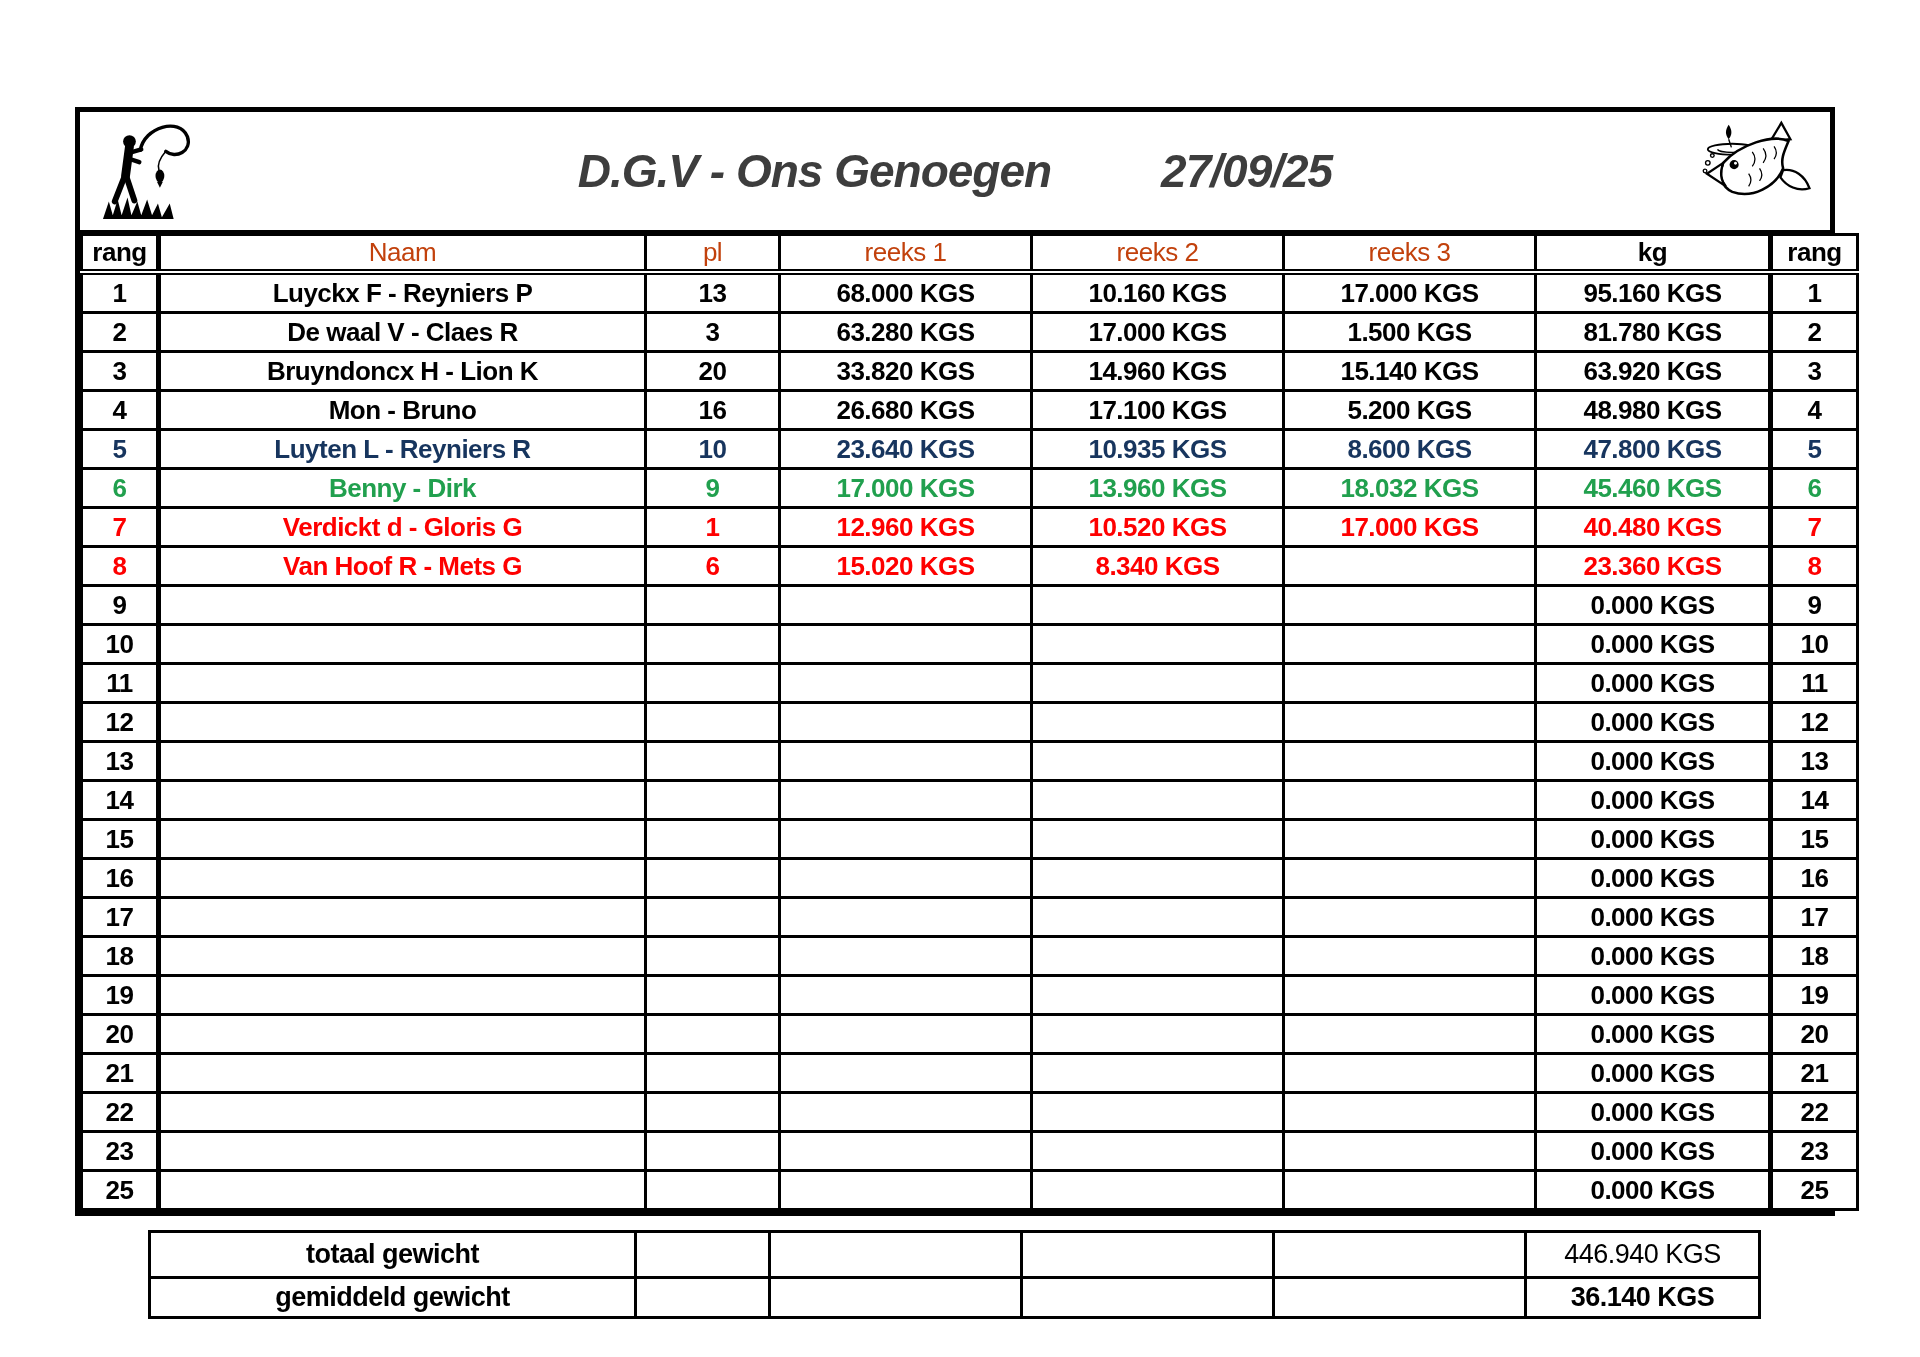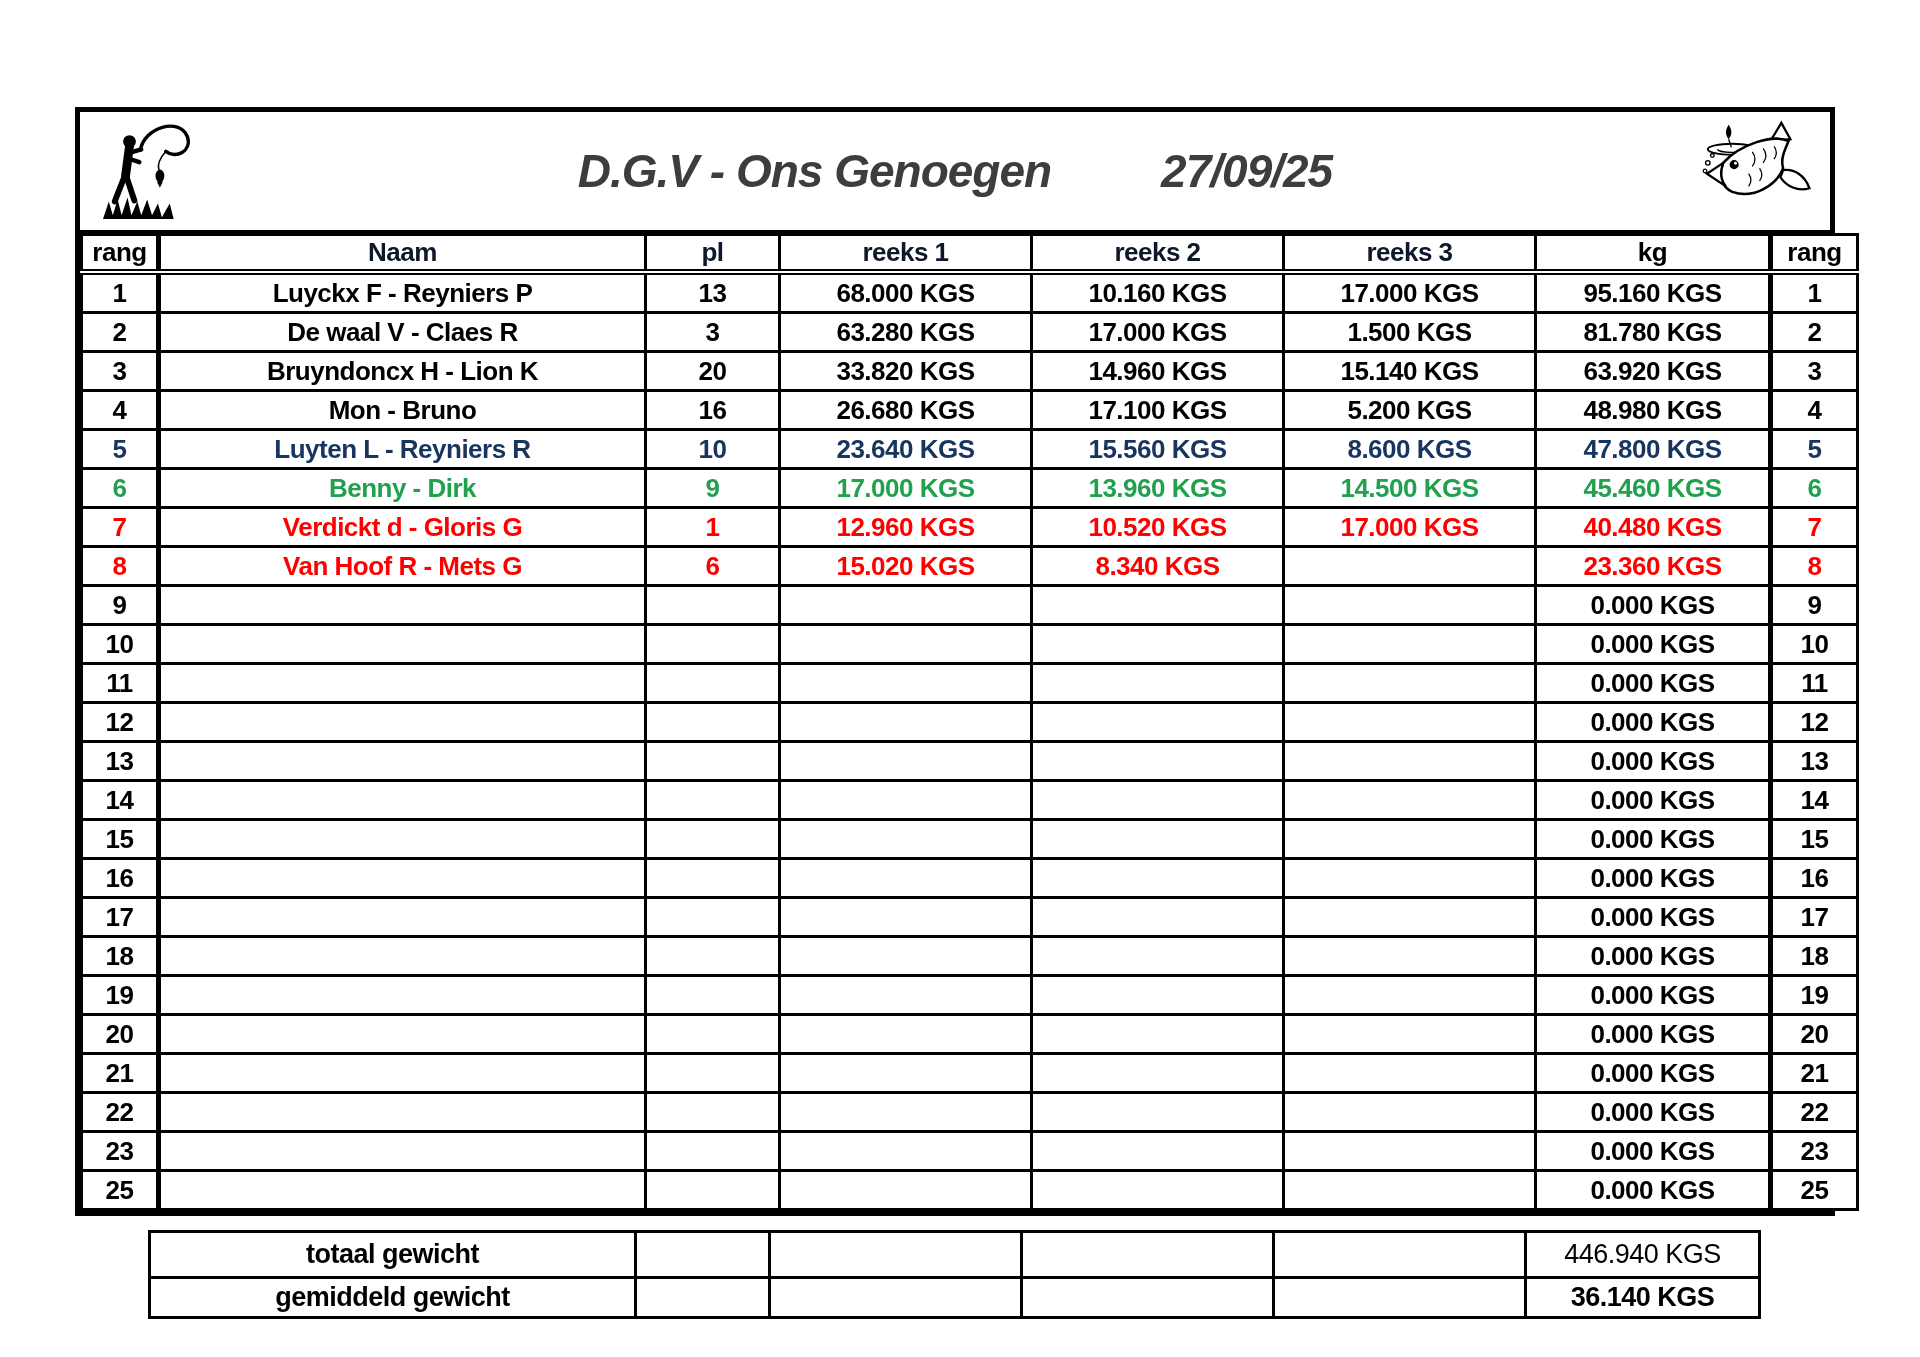--- a/index.html
+++ b/index.html
@@ -28,21 +28,21 @@
     letter-spacing:-1px;white-space:nowrap;
   }
 
   
   table.results{border-collapse:collapse;table-layout:fixed;width:100%;background:#fff;}
   table.results th, table.results td{
     border:3px solid #000;padding:0;text-align:center;vertical-align:middle;
     overflow:hidden;white-space:nowrap;letter-spacing:-0.5px;
   }
   table.results thead th{
-    height:33px;font-weight:bold;font-size:26px;color:#0f172a;
+    height:33px;font-weight:normal;font-size:26px;color:#c2410c;
     border-bottom:6px double #000;
   }
   table.results thead th.hdr-bold{font-weight:bold;color:#000;}
   table.results tbody td{height:36px;font-weight:bold;font-size:26px;}
   .col-rang-l{width:73px;border-right-width:5px !important;}
   .col-naam{width:483px;}
   .col-pl{width:131px;}
   .col-r1,.col-r2,.col-r3{width:249px;}
   .col-kg{width:231px;}
   .col-rang-r{width:83px;border-left-width:5px !important;}
@@ -185,32 +185,32 @@
               <td class="col-r2">17.100 KGS</td>
               <td class="col-r3">5.200 KGS</td>
               <td class="col-kg">48.980 KGS</td>
               <td class="col-rang-r">4</td>
             </tr>
             <tr class="c-navy">
               <td class="col-rang-l">5</td>
               <td class="col-naam">Luyten L - Reyniers R</td>
               <td class="col-pl">10</td>
               <td class="col-r1">23.640 KGS</td>
-              <td class="col-r2">15.560 KGS</td>
+              <td class="col-r2">10.935 KGS</td>
               <td class="col-r3">8.600 KGS</td>
               <td class="col-kg">47.800 KGS</td>
               <td class="col-rang-r">5</td>
             </tr>
             <tr class="c-green">
               <td class="col-rang-l">6</td>
               <td class="col-naam">Benny - Dirk</td>
               <td class="col-pl">9</td>
               <td class="col-r1">17.000 KGS</td>
               <td class="col-r2">13.960 KGS</td>
-              <td class="col-r3">14.500 KGS</td>
+              <td class="col-r3">18.032 KGS</td>
               <td class="col-kg">45.460 KGS</td>
               <td class="col-rang-r">6</td>
             </tr>
             <tr class="c-red">
               <td class="col-rang-l">7</td>
               <td class="col-naam">Verdickt d - Gloris G</td>
               <td class="col-pl">1</td>
               <td class="col-r1">12.960 KGS</td>
               <td class="col-r2">10.520 KGS</td>
               <td class="col-r3">17.000 KGS</td>

